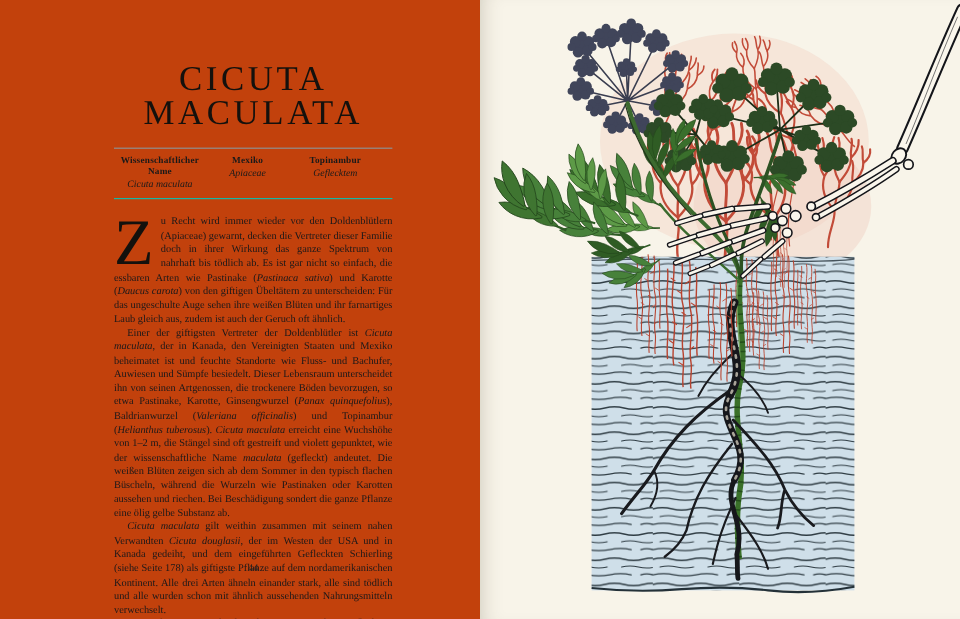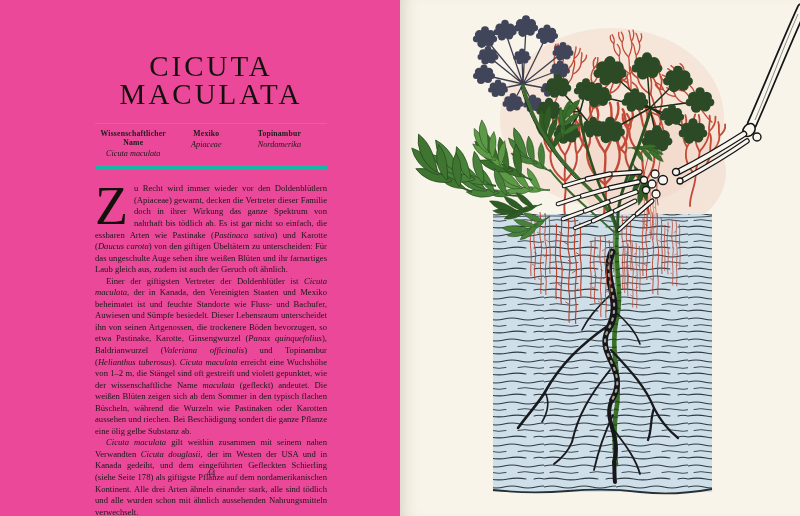--- a/index.html
+++ b/index.html
@@ -1,26 +1,26 @@
 <!DOCTYPE html>
 <html><head>
 <meta charset="utf-8">
 <style>
   html,body{margin:0;padding:0;background:#e9e7e0;}
   #spread{position:relative;width:800px;height:516px;overflow:hidden;
           font-family:"Liberation Serif",serif;color:#1a1a1a;}
   .page{position:absolute;top:0;height:516px;width:400px;}
-  #page-left{left:0;background:#ec4899;}
+  #page-left{left:0;background:#c2410c;}
   #page-right{left:400px;background:#f8f4e9;
               box-shadow:inset 14px 0 18px -14px rgba(60,50,30,.25);}
   
   .textcol{position:absolute;left:95px;width:232px;top:0;}
   .title{margin-top:52px;text-align:center;font-size:29px;line-height:28px;
          letter-spacing:3px;font-weight:400;color:#14110d;}
-  .infobox{margin-top:15px;border-top:1px solid #8f8f8f;border-bottom:5px solid #14b8a6;
+  .infobox{margin-top:15px;border-top:1px solid #8f8f8f;border-bottom:1px solid #14b8a6;
            padding:5px 0 6px 0;display:flex;align-items:flex-start;}
   .infocol{text-align:center;}
   .infocol:nth-child(1){width:33%;}
   .infocol:nth-child(2){width:30%;}
   .infocol:nth-child(3){width:33%;}
   .inflabel{font-weight:700;font-size:7.7px;line-height:9.4px;letter-spacing:.2px;}
   .infvalue{font-style:italic;font-size:8.2px;line-height:10px;margin-top:1.5px;}
   .body{margin-top:13px;font-size:8.65px;line-height:11.55px;text-align:justify;
         color:#19181a;}
   .body p{margin:0;}
@@ -52,21 +52,21 @@
         <div class="infocol">
           <div class="inflabel">Wissenschaftlicher Name</div>
           <div class="infvalue">Cicuta maculata</div>
         </div>
         <div class="infocol">
           <div class="inflabel">Mexiko</div>
           <div class="infvalue">Apiaceae</div>
         </div>
         <div class="infocol">
           <div class="inflabel">Topinambur</div>
-          <div class="infvalue">Nordamerika</div>
+          <div class="infvalue">Geflecktem</div>
         </div>
       </div>
 
       <div class="body">
         <p><span class="dropcap">Z</span><span>u Recht wird immer wieder vor den Doldenblütlern (Apiaceae) gewarnt, decken die Vertreter dieser Familie doch in ihrer Wirkung das ganze Spektrum von nahrhaft bis tödlich ab. Es ist gar nicht so einfach, die essbaren Arten wie Pastinake (</span><i>Pastinaca sativa</i><span>) und Karotte (</span><i>Daucus carota</i><span>) von den giftigen Übeltätern zu unterscheiden: Für das ungeschulte Auge sehen ihre weißen Blüten und ihr farnartiges Laub gleich aus, zudem ist auch der Geruch oft ähnlich.</span></p>
         <p class="ind"><span>Einer der giftigsten Vertreter der Doldenblütler ist </span><i>Cicuta maculata</i><span>, der in Kanada, den Vereinigten Staaten und Mexiko beheimatet ist und feuchte Standorte wie Fluss- und Bachufer, Auwiesen und Sümpfe besiedelt. Dieser Lebensraum unterscheidet ihn von seinen Artgenossen, die trockenere Böden bevorzugen, so etwa Pastinake, Karotte, Ginsengwurzel (</span><i>Panax quinquefolius</i><span>), Baldrianwurzel (</span><i>Valeriana officinalis</i><span>) und Topinambur (</span><i>Helianthus tuberosus</i><span>). </span><i>Cicuta maculata</i><span> erreicht eine Wuchshöhe von 1–2 m, die Stängel sind oft gestreift und violett gepunktet, wie der wissenschaftliche Name </span><i>maculata</i><span> (gefleckt) andeutet. Die weißen Blüten zeigen sich ab dem Sommer in den typisch flachen Büscheln, während die Wurzeln wie Pastinaken oder Karotten aussehen und riechen. Bei Beschädigung sondert die ganze Pflanze eine ölig gelbe Substanz ab.</span></p>
         <p class="ind"><i>Cicuta maculata</i><span> gilt weithin zusammen mit seinem nahen Verwandten </span><i>Cicuta douglasii</i><span>, der im Westen der USA und in Kanada gedeiht, und dem eingeführten Gefleckten Schierling (siehe Seite 178) als giftigste Pflanze auf dem nordamerikanischen Kontinent. Alle drei Arten ähneln einander stark, alle sind tödlich und alle wurden schon mit ähnlich aussehenden Nahrungsmitteln verwechselt.</span></p>
         <p class="ind"><span>Ein probates Unterscheidungskriterium zwischen Geflecktem Schierling und </span></p>
       </div>
     </div>

